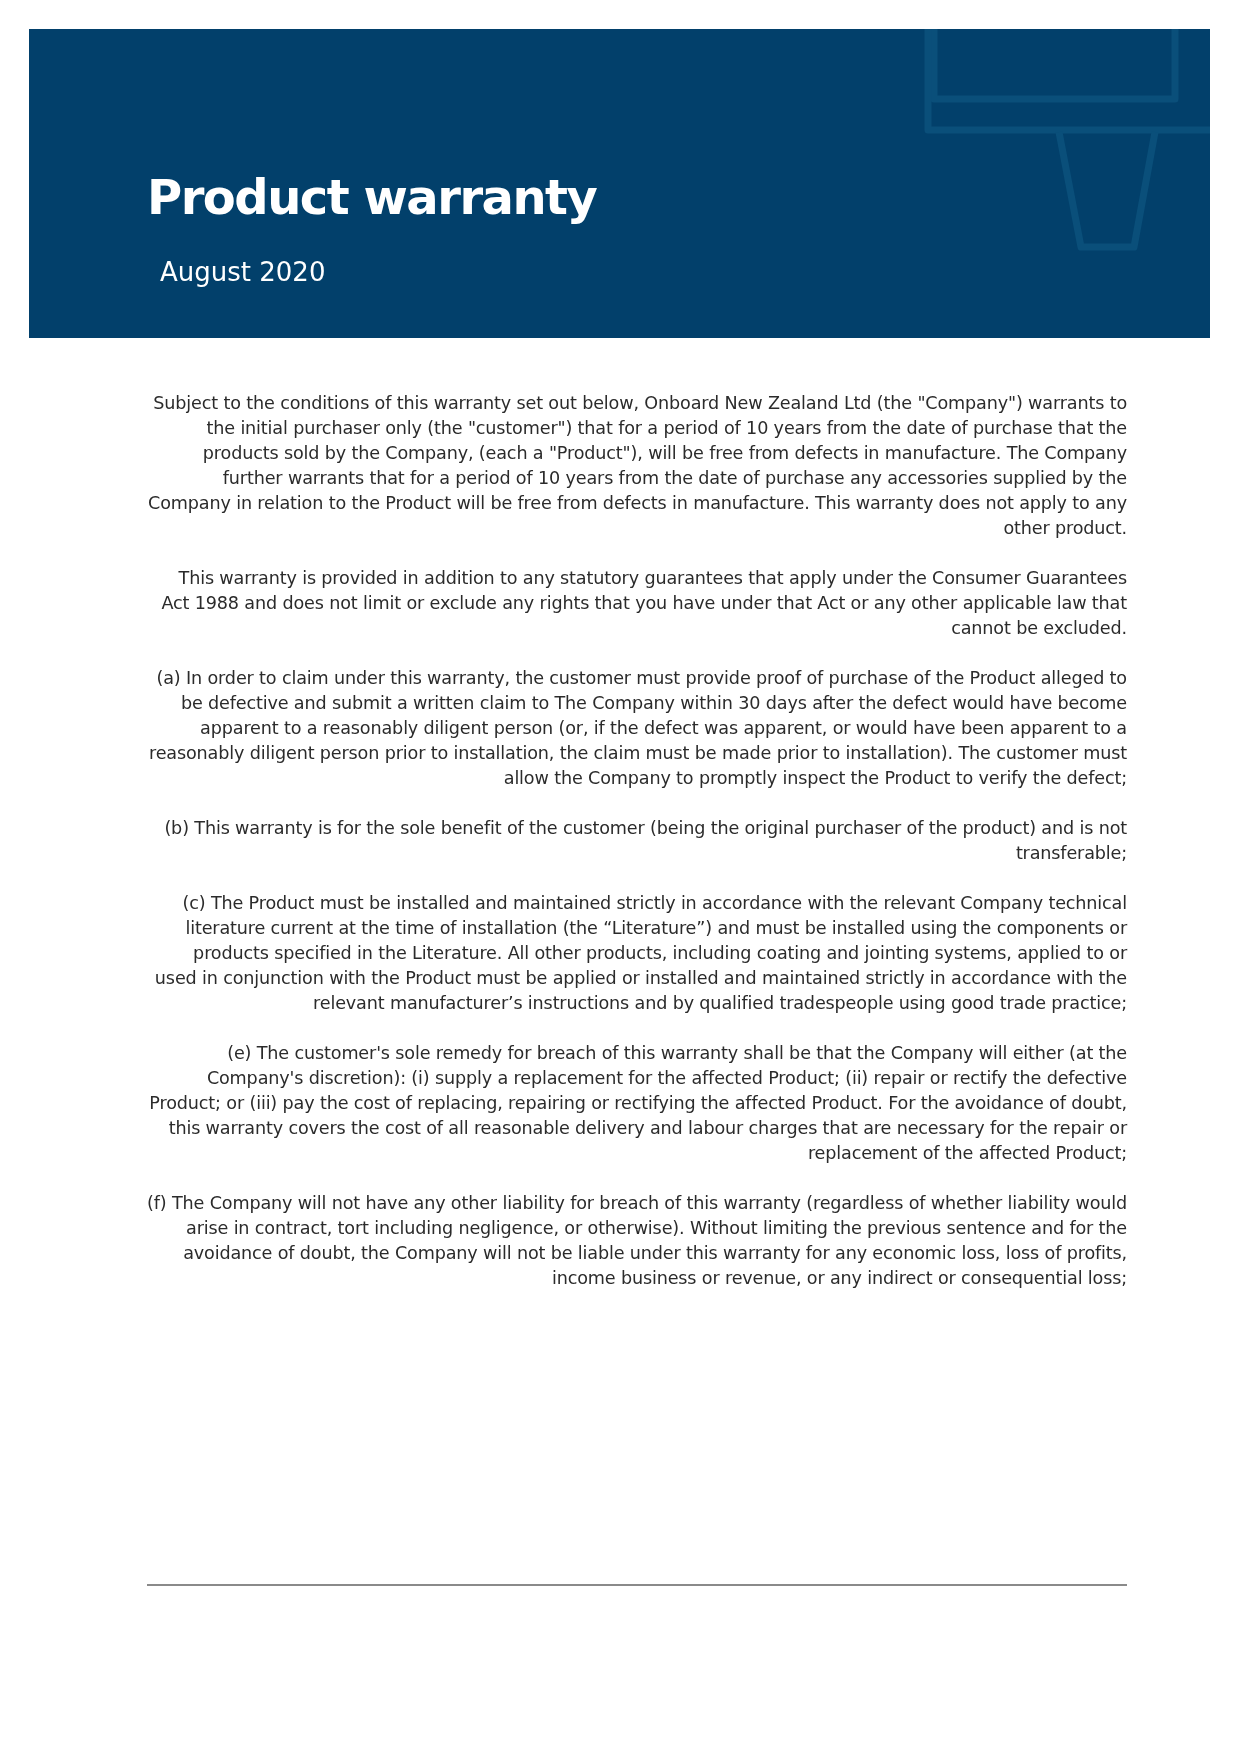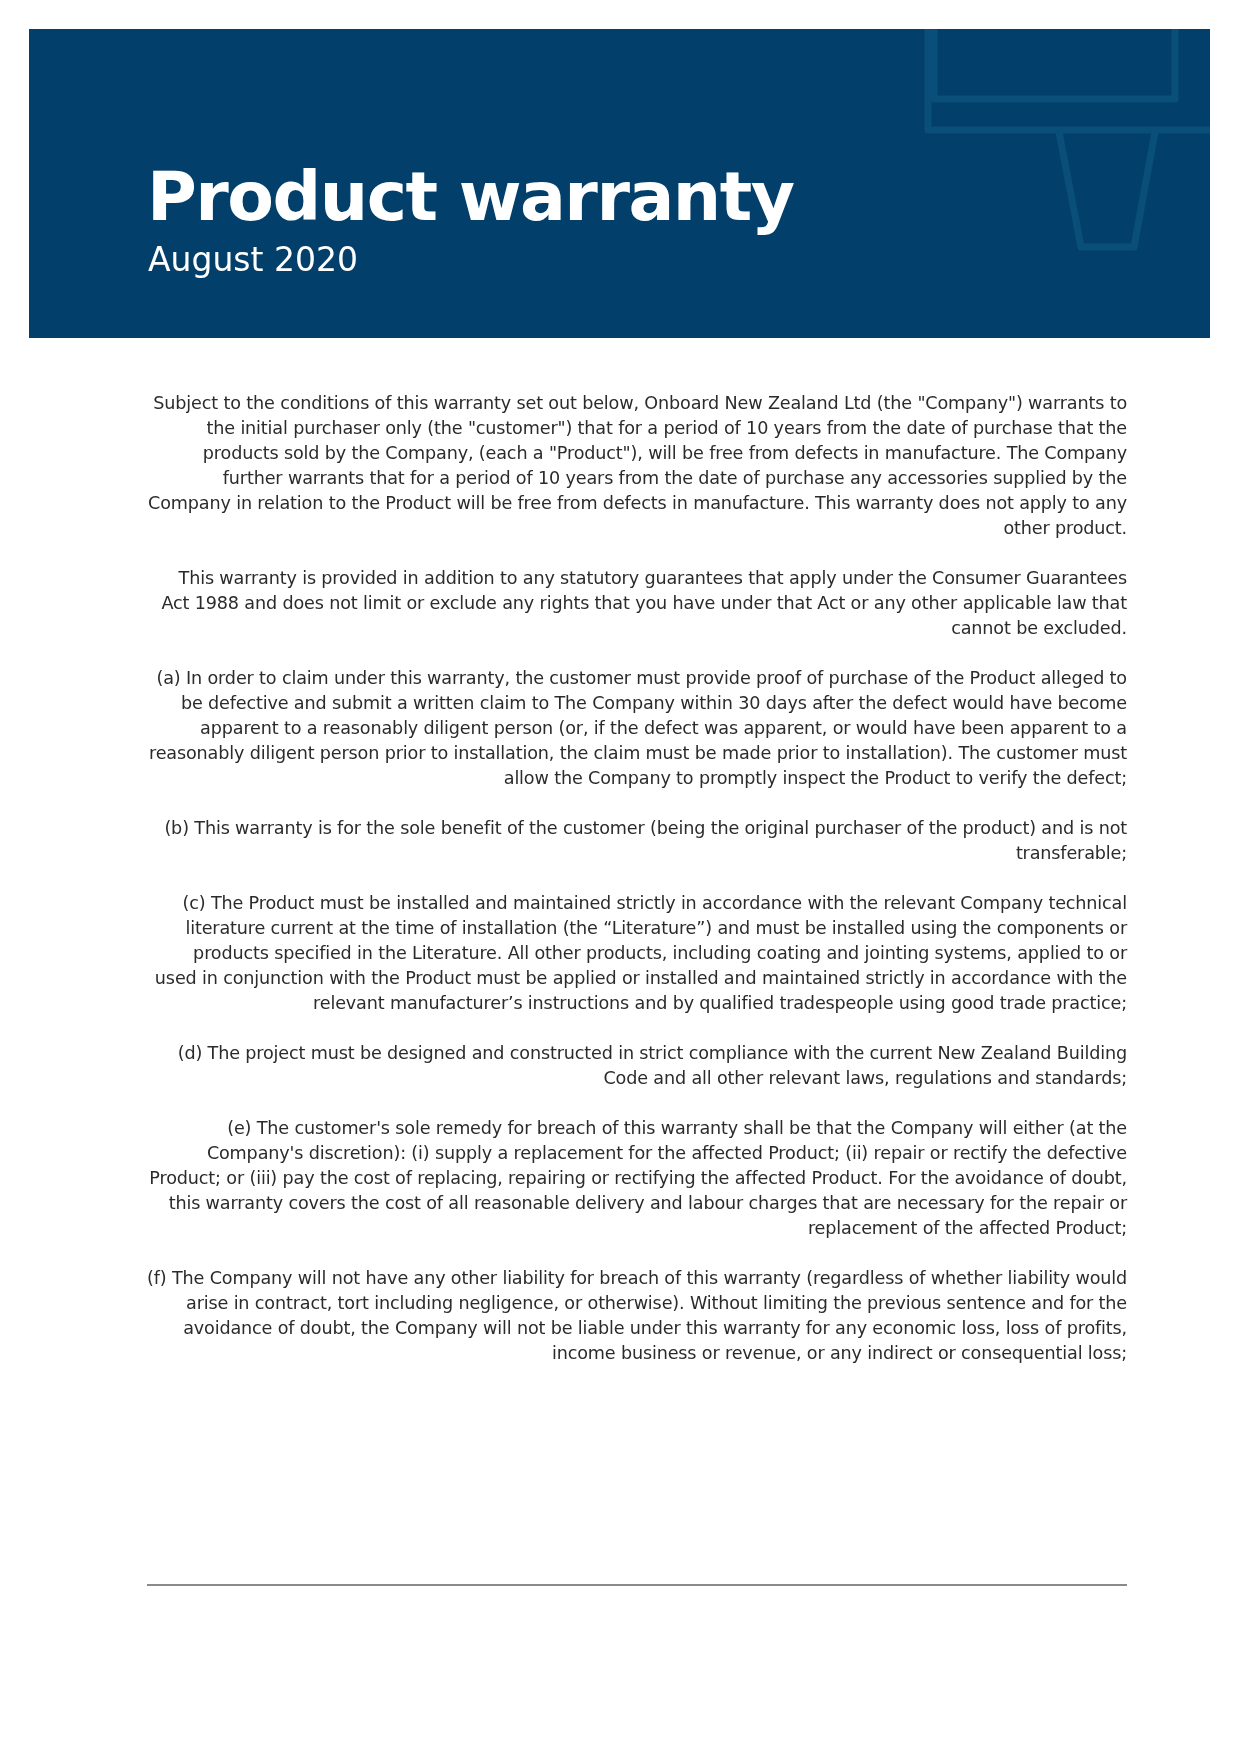--- a/index.html
+++ b/index.html
@@ -31,33 +31,33 @@
       width: 1181px;
       height: 309px;
     }
     .doc-title {
       position: absolute;
       left: 118px;
       top: 128px;
       margin: 0;
       font-family: "DejaVu Sans", "Liberation Sans", sans-serif;
       font-weight: bold;
-      font-size: 68px;
+      font-size: 48px;
       letter-spacing: -1.5px;
       line-height: 80px;
       color: #ffffff;
     }
     .doc-date {
       position: absolute;
       left: 119px;
       top: 213px;
-      margin: 0;
+      margin: 12px;
       font-family: "DejaVu Sans", "Liberation Sans", sans-serif;
       font-weight: normal;
-      font-size: 33px;
+      font-size: 26px;
       line-height: 36px;
       color: #ffffff;
     }
     .content {
       position: absolute;
       left: 147px;
       top: 391px;
       width: 980px;
     }
     .content p {
@@ -99,18 +99,17 @@
   <h1 class="doc-title">Product warranty</h1>
   <p class="doc-date">August 2020</p>
 </div>
 
 <div class="content">
   <p>Subject to the conditions of this warranty set out below, Onboard New Zealand Ltd (the "Company") warrants to the initial purchaser only (the "customer") that for a period of 10 years from the date of purchase that the products sold by the Company, (each a "Product"), will be free from defects in manufacture. The Company further warrants that for a period of 10 years from the date of purchase any accessories supplied by the Company in relation to the Product will be free from defects in manufacture. This warranty does not apply to any other product.</p>
   <p>This warranty is provided in addition to any statutory guarantees that apply under the Consumer Guarantees Act 1988 and does not limit or exclude any rights that you have under that Act or any other applicable law that cannot be excluded.</p>
   <p>(a) In order to claim under this warranty, the customer must provide proof of purchase of the Product alleged to be defective and submit a written claim to The Company within 30 days after the defect would have become apparent to a reasonably diligent person (or, if the defect was apparent, or would have been apparent to a reasonably diligent person prior to installation, the claim must be made prior to installation). The customer must allow the Company to promptly inspect the Product to verify the defect;</p>
   <p>(b) This warranty is for the sole benefit of the customer (being the original purchaser of the product) and is not transferable;</p>
   <p>(c) The Product must be installed and maintained strictly in accordance with the relevant Company technical literature current at the time of installation (the “Literature”) and must be installed using the components or products specified in the Literature. All other products, including coating and jointing systems, applied to or used in conjunction with the Product must be applied or installed and maintained strictly in accordance with the relevant manufacturer’s instructions and by qualified tradespeople using good trade practice;</p>
-  <p>(d) The project must be designed and constructed in strict compliance with the current New Zealand Building Code and all other relevant laws, regulations and standards;</p>
   <p>(e) The customer's sole remedy for breach of this warranty shall be that the Company will either (at the Company's discretion): (i) supply a replacement for the affected Product; (ii) repair or rectify the defective Product; or (iii) pay the cost of replacing, repairing or rectifying the affected Product. For the avoidance of doubt, this warranty covers the cost of all reasonable delivery and labour charges that are necessary for the repair or replacement of the affected Product;</p>
   <p>(f) The Company will not have any other liability for breach of this warranty (regardless of whether liability would arise in contract, tort including negligence, or otherwise). Without limiting the previous sentence and for the avoidance of doubt, the Company will not be liable under this warranty for any economic loss, loss of profits, income business or revenue, or any indirect or consequential loss;</p>
 </div>
 
 <div class="divider"></div>
 
 </body></html>

